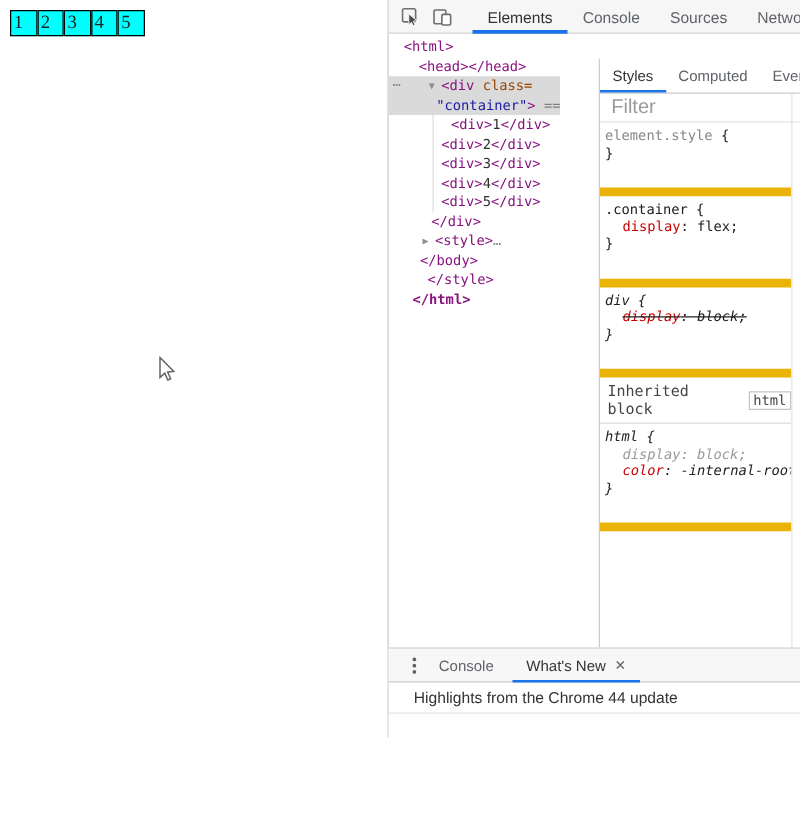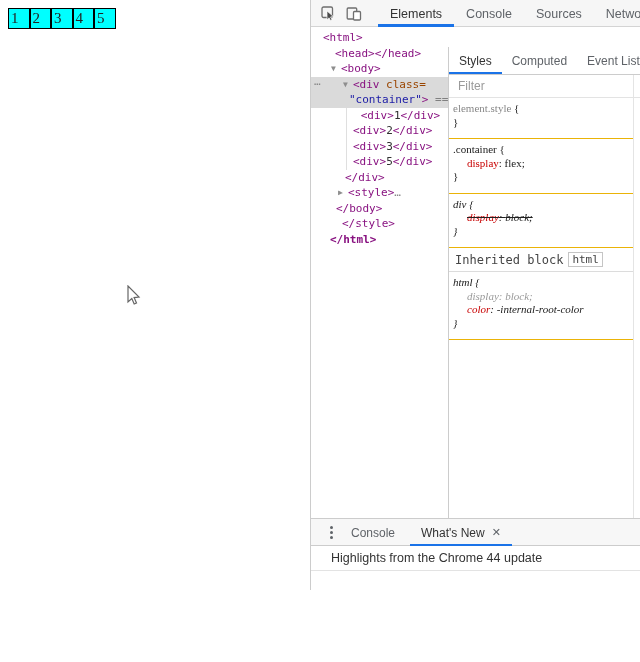--- a/index.html
+++ b/index.html
@@ -24,21 +24,21 @@
   .tb-icon { width:16px; height:16px; margin-left:10px; display:flex;
     align-items:center; justify-content:center; cursor:pointer; }
   .tb-sep { width:1px; height:14px; background:#ccc; margin:0 7px 0 9px; }
   .dt-tab { height:27px; display:flex; align-items:center; padding:0 12px;
     font-size:12.5px; color:#5f6368; position:relative; cursor:pointer; white-space:nowrap; }
   .dt-tab.active { color:#333; }
   .dt-tab.active::after { content:""; position:absolute; left:0; right:0; bottom:0;
     height:3px; background:#1a73e8; }
 
   
-  .dt-main { position:absolute; top:27px; bottom:72px; left:0; right:0; display:flex; }
+  .dt-main { position:absolute; top:27px; bottom:72px; left:0; right:0; display:flex;gap:31px; }
 
   
   .dt-tree { width:137px; position:relative; padding-top:3px; overflow:hidden;
     font-family:"DejaVu Sans Mono", monospace; font-size:11px; }
   .t-row { line-height:15.5px; white-space:nowrap; position:relative; cursor:pointer; }
   .t-row.sel { background:#dadada; }
   .t-line2 { line-height:15.5px; white-space:nowrap; }
   .dots { position:absolute; left:3px; top:-3px; color:#888; font-size:11px; }
   .arrow { display:inline-block; width:10px; color:#8e8e8e; font-size:8px;
     vertical-align:1px; }
@@ -60,29 +60,29 @@
 
   
   .dt-styles { flex:1; border-left:1px solid #ccc; position:relative; overflow:hidden;margin-top:20px; }
   .sub-tabs { height:28px; border-bottom:1px solid #ccc; display:flex; align-items:stretch; }
   .sub-tab { display:flex; align-items:center; padding:0 10px; font-size:12px;
     color:#5f6368; position:relative; cursor:pointer; white-space:nowrap; }
   .sub-tab.active { color:#333; }
   .sub-tab.active::after { content:""; position:absolute; left:0; right:0; bottom:0;
     height:2px; background:#1a73e8; }
   .filter-row { height:23px; border-bottom:1px solid #e3e3e3; display:flex; align-items:center; }
-  .filter-row input { border:none; outline:none; width:100%; font-size:12px;
+  .filter-row input { border:none; outline:none; width:100%; font-size:16px;
     color:#5f6368; padding-left:9px; background:transparent;
     font-family:"Liberation Sans", sans-serif; }
   .filter-row input::placeholder { color:#9a9a9a; }
   .gutter-line { position:absolute; right:6px; top:28px; bottom:0; width:1px;
     background:#e4e4e4; }
   .sections { margin-right:7px; font-family:"DejaVu Sans Mono", monospace;
     font-size:11px; color:#202020; }
-  .sec { border-bottom:1px solid #eab308; padding:4px 0 9px 4px;font-family:Liberation Serif, serif; }
+  .sec { border-bottom:7px solid #eab308; padding:4px 0 21px 4px; }
   .sec.it .s-line { font-style:italic; }
   .s-line { line-height:13.5px; white-space:nowrap; overflow:hidden; }
   .s-line.pad { padding-left:14px; cursor:pointer; }
   .s-line.strike { text-decoration:line-through; }
   .s-line.dim span { color:#9a9a9a !important; }
   .tk-sel { color:#202020; }
   .tk-selgray { color:#888; }
   .tk-prop { color:#c80000; }
   .tk-value { color:#202020; }
   .tk-brace { color:#202020; }
@@ -145,25 +145,25 @@
         <div class="dt-tab">Console</div>
         <div class="dt-tab">Sources</div>
         <div class="dt-tab">Network</div>
       </div>
   </div>
 
   <div class="dt-main">
     <div class="dt-tree" id="dom-tree">
         <div class="t-row" style="padding-left: 12px;"><span class="tk-tag">&lt;html&gt;</span></div>
         <div class="t-row" style="padding-left: 24px;"><span class="tk-tag">&lt;head&gt;&lt;/head&gt;</span></div>
-        <div class="t-row" style="padding-left: 20px;"><span class="arrow">▼</span><span class="tk-tag">&lt;body&gt;</span></div>
         <div class="t-row sel" style="padding-left: 32px;"><span class="dots">…</span><span class="arrow">▼</span><span class="tk-tag">&lt;div</span><span class="tk-attr"> class=</span><div class="t-line2" style="padding-left: 6px;"><span class="tk-val">"container"</span><span class="tk-tag">&gt;</span><span class="tk-eq"> == $0</span></div></div>
         <div class="t-row guide" style="padding-left: 42px; text-align: center;"><span class="tk-tag">&lt;div&gt;</span><span class="tk-text">1</span><span class="tk-tag">&lt;/div&gt;</span></div>
         <div class="t-row guide" style="padding-left: 42px;"><span class="tk-tag">&lt;div&gt;</span><span class="tk-text">2</span><span class="tk-tag">&lt;/div&gt;</span></div>
         <div class="t-row guide" style="padding-left: 42px;"><span class="tk-tag">&lt;div&gt;</span><span class="tk-text">3</span><span class="tk-tag">&lt;/div&gt;</span></div>
+        <div class="t-row guide" style="padding-left: 42px;"><span class="tk-tag">&lt;div&gt;</span><span class="tk-text">4</span><span class="tk-tag">&lt;/div&gt;</span></div>
         <div class="t-row guide" style="padding-left: 42px;"><span class="tk-tag">&lt;div&gt;</span><span class="tk-text">5</span><span class="tk-tag">&lt;/div&gt;</span></div>
         <div class="t-row" style="padding-left: 34px;"><span class="tk-tag">&lt;/div&gt;</span></div>
         <div class="t-row" style="padding-left: 27px;"><span class="arrow">▶</span><span class="tk-tag">&lt;style&gt;</span><span class="tk-gray">…</span></div>
         <div class="t-row" style="padding-left: 25px;"><span class="tk-tag">&lt;/body&gt;</span></div>
         <div class="t-row" style="padding-left: 31px;"><span class="tk-tag">&lt;/style&gt;</span></div>
         <div class="t-row" style="padding-left: 19px; font-weight: bold;"><span class="tk-tag">&lt;/html&gt;</span></div>
       </div>
     <div class="dt-styles">
       <div class="sub-tabs" id="sub-tabs">
           <div class="sub-tab active">Styles</div>

